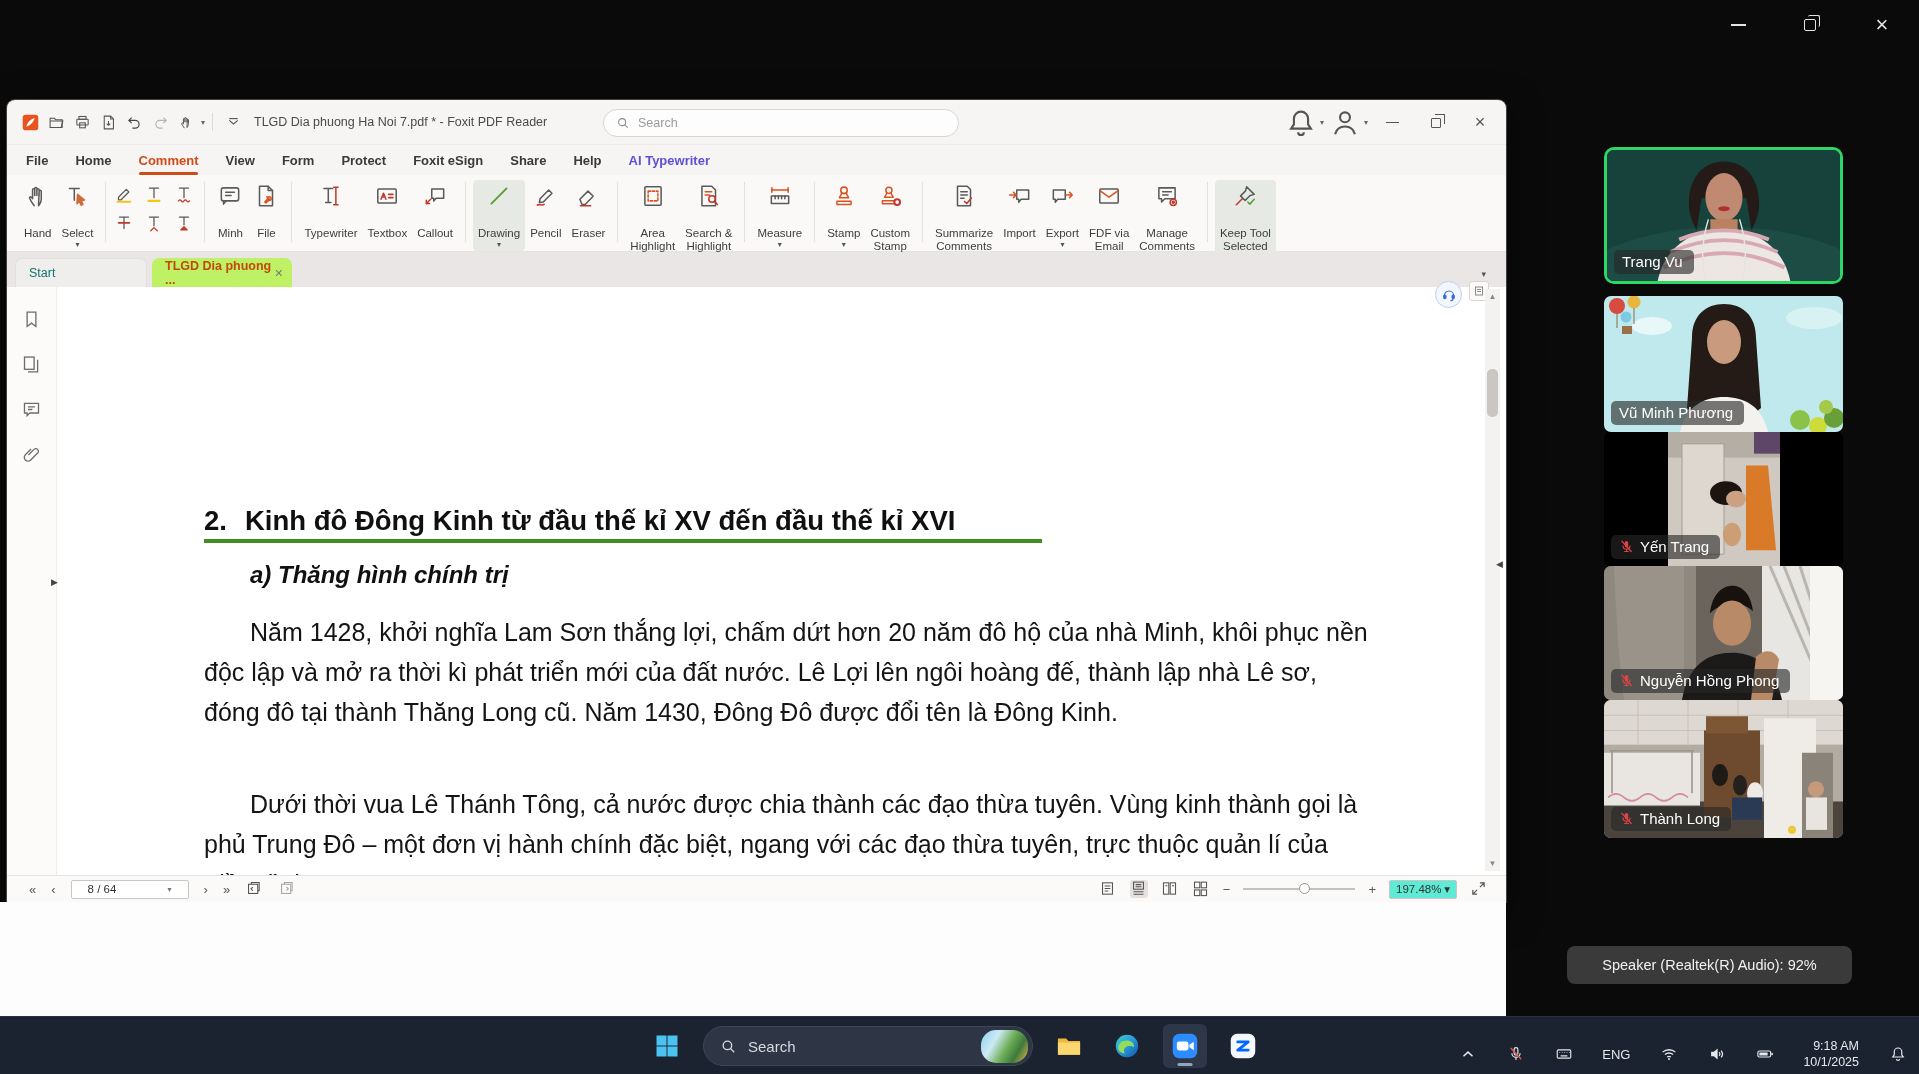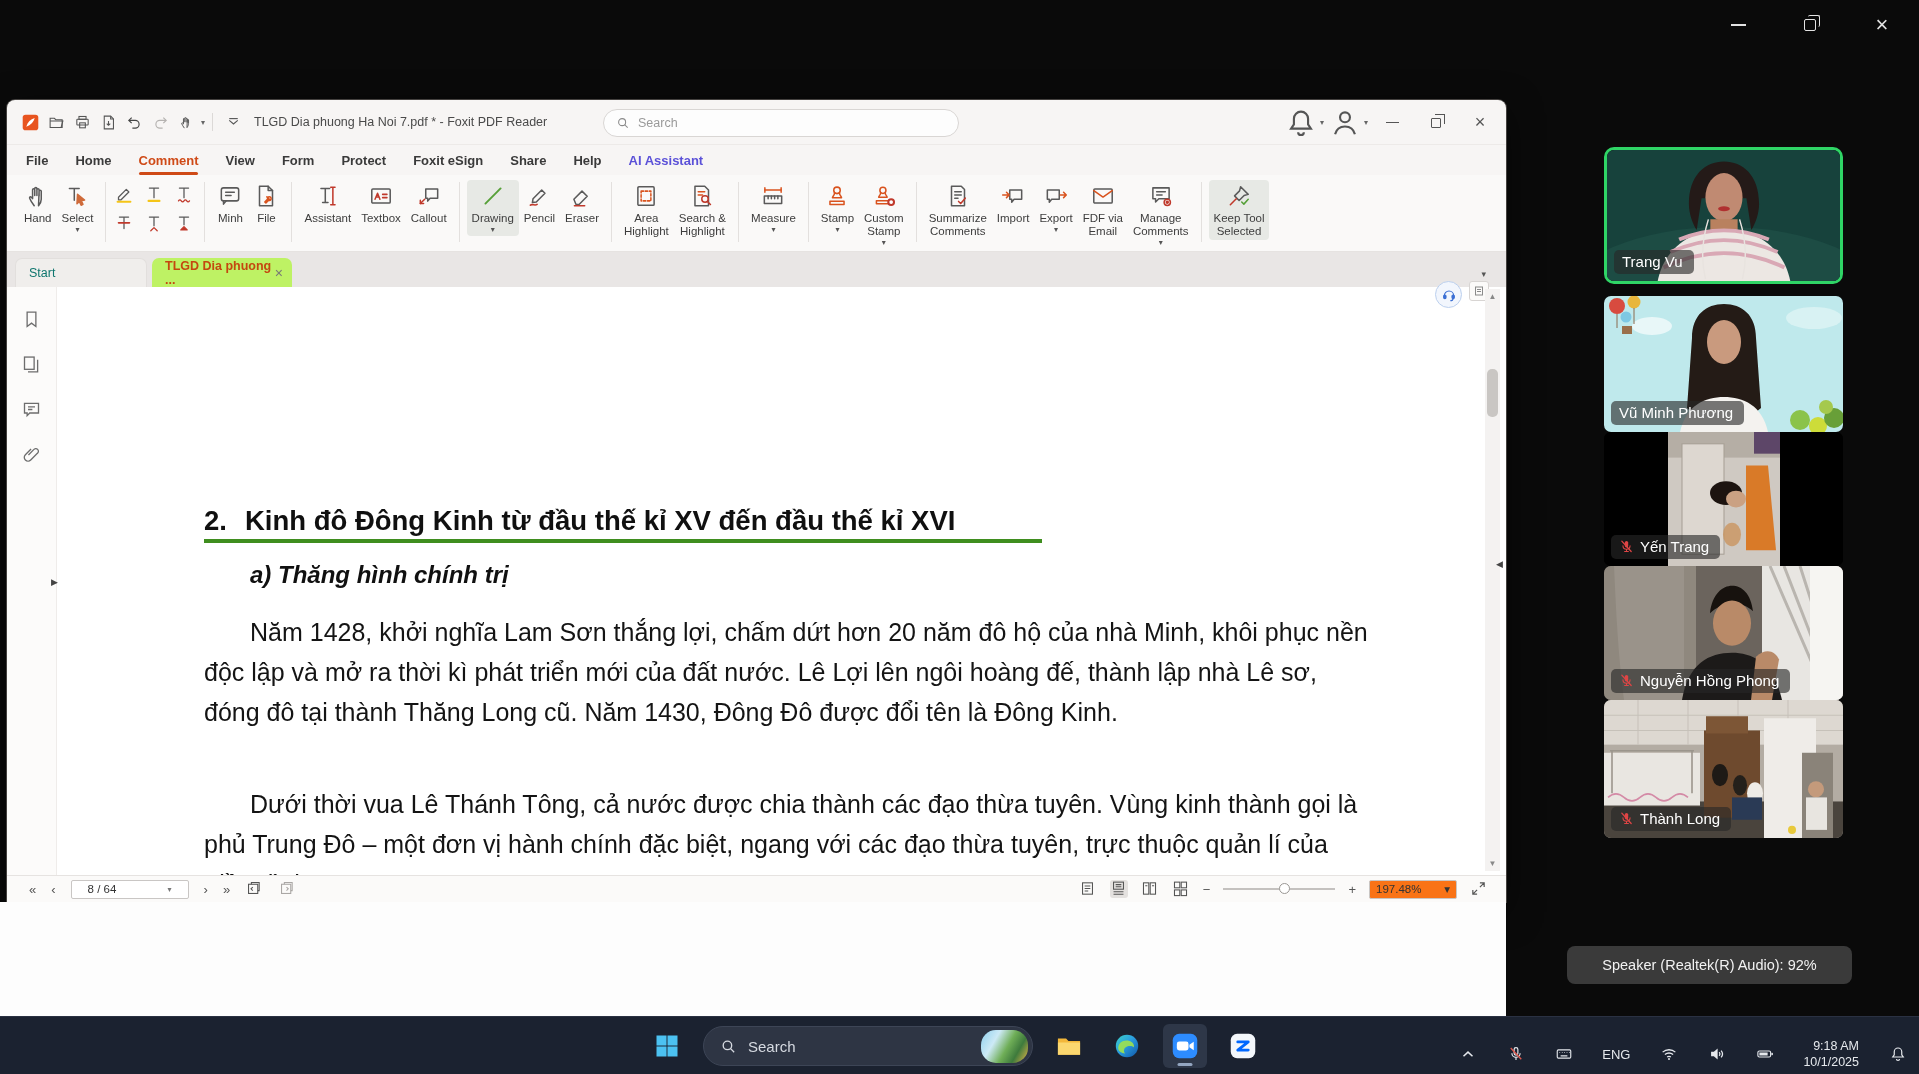--- a/index.html
+++ b/index.html
@@ -41,21 +41,21 @@
   .menu-tab.active:after{content:"";position:absolute;left:0;right:0;bottom:-7px;height:3px;background:#cf4a17;border-radius:2px}
   .menu-tab.ai{color:#5b51d8}
 
   
   .ribbon{position:absolute;left:0;top:75px;width:100%;height:77px;background:#faf9f8;border-bottom:1px solid #e6e3e1;display:flex;align-items:flex-start;padding:5px 0 0 12px}
   .ribbon-divider{width:1px;height:60px;background:#e3e0de;margin:2px 7px 0 7px;flex:none}
   .ribbon-tool{display:flex;flex-direction:column;align-items:center;padding:3px 5px 2px;border-radius:4px;flex:none}
   .ribbon-tool.active{background:#e7e9e5}
   .ricon{width:26px;height:26px}
   .ricon svg{width:26px;height:26px}
-  .rlabel{font-size:11.5px;color:#3d3d3d;line-height:13px;white-space:pre-line;text-align:center;margin-top:3px}
+  .rlabel{font-size:11.5px;color:#3d3d3d;line-height:13px;white-space:pre-line;text-align:center;margin-top:18px}
   .rcaret{font-size:8px;color:#555;margin-top:1px;line-height:8px}
   .ribbon-grid{display:grid;grid-template-columns:repeat(3,24px);grid-auto-rows:24px;gap:5px 6px;margin-top:3px;flex:none}
   .gicon{width:24px;height:24px}
   .gicon svg{width:22px;height:22px}
 
   
   .tabbar{position:absolute;left:0;top:152px;width:100%;height:35px;background:#e9e6e5;display:flex;align-items:flex-end;padding-left:8px}
   .tab-start{height:29px;width:132px;background:#f0eeec;border:1px solid #e2dfdd;border-bottom:none;border-radius:7px 7px 0 0;display:flex;align-items:center;padding-left:13px;font-size:12.5px;color:#0f766e;margin-right:5px}
   .tab-active{height:29px;width:140px;background:#bef264;border-radius:7px 7px 0 0;display:flex;align-items:center;justify-content:space-between;padding:0 9px 0 13px;font-size:12.5px;color:#c4470f;font-weight:bold}
   .tab-close{color:#777;font-size:14px;font-weight:normal}
@@ -91,21 +91,21 @@
   .sb-left{display:flex;align-items:center;gap:15px;padding-left:22px}
   .sb-nav{font-size:13px;color:#555}
   .page-box{width:118px;height:19px;border:1px solid #c9c6c4;background:#fff;border-radius:2px;display:flex;align-items:center;justify-content:space-between;padding:0 16px;font-size:11.5px;color:#333}
   .page-box .bx-caret{font-size:8px;color:#777}
   .sb-icon{width:18px;height:18px;color:#555}
   .sb-icon svg{width:17px;height:17px}
   .sb-icon.on{background:#e4e1df;border-radius:3px}
   .sb-right{margin-left:auto;display:flex;align-items:center;gap:13px;padding-right:18px}
   .zoom-track{width:112px;height:2px;background:#c4c1bf;position:relative}
   .zoom-knob{position:absolute;left:56px;top:-5px;width:11px;height:11px;border-radius:50%;background:#fff;border:1px solid #9a9794}
-  .zoom-box{width:88px;height:19px;border:1px solid #c9c6c4;background:#f97316;border-radius:2px;display:flex;align-items:center;justify-content:space-between;padding:0 6px;font-size:11.5px;color:#333}
+  .zoom-box{width:68px;height:19px;border:1px solid #c9c6c4;background:#5eead4;border-radius:2px;display:flex;align-items:center;justify-content:space-between;padding:0 6px;font-size:11.5px;color:#333}
 
   
   .white-strip{position:absolute;left:0;top:902px;width:1506px;height:114px;background:#fdfdfd}
 
   
   .tile{position:absolute;left:1604px;width:239px;border-radius:7px;overflow:hidden;background:#000}
   .tile.speaking{border:3px solid #2fd566;border-radius:10px}
   .tile svg.scene{position:absolute;inset:0;width:100%;height:100%}
   .name-tag{position:absolute;left:7px;bottom:7px;display:flex;align-items:center;gap:6px;background:rgba(38,38,38,.62);border-radius:5px;padding:3px 11px 4px 8px;color:#fff;font-size:15px;white-space:nowrap;max-width:225px}
   .name-tag svg{width:15px;height:15px;flex:none}
@@ -235,21 +235,21 @@
   <div class="menubar" id="menu-tabs">
       <span class="menu-tab">File</span>
       <span class="menu-tab">Home</span>
       <span class="menu-tab active">Comment</span>
       <span class="menu-tab">View</span>
       <span class="menu-tab">Form</span>
       <span class="menu-tab">Protect</span>
       <span class="menu-tab">Foxit eSign</span>
       <span class="menu-tab">Share</span>
       <span class="menu-tab">Help</span>
-      <span class="menu-tab ai">AI Assistant</span>
+      <span class="menu-tab ai">AI Typewriter</span>
     </div>
 
   <div class="ribbon" id="ribbon">
       <div class="ribbon-tool">
         <span class="ricon"><svg viewBox="0 0 24 24" fill="none" stroke="#5a5a5a" stroke-width="1.4" stroke-linecap="round" stroke-linejoin="round">
             <path d="M8.5 21c-1.8-2.4-3.6-5.4-4.2-7-.3-.9.7-1.7 1.5-.9l1.2 1.3V6.2a1 1 0 012 0v5.3m0-6.3a1 1 0 012 0v6.3m0-5.3a1 1 0 012 0v5.8m0-4.3a1 1 0 012 0V15c0 2.5-1 4.3-2.5 6z"></path>
           </svg></span>
         <span class="rlabel">Hand</span>
       </div>
       <div class="ribbon-tool">
@@ -303,21 +303,21 @@
             <path d="M12.8 12.8l2.8 2.8M16.5 13.5c.8 1.6-.3 3-2 2.4l-2.6 2.6-1-1 2.6-2.6c-.6-1.7.8-2.8 2.4-2z" stroke="#d9531e"></path>
           </svg></span>
         <span class="rlabel">File</span>
       </div>
       <div class="ribbon-divider"></div>
       <div class="ribbon-tool">
         <span class="ricon"><svg viewBox="0 0 24 24" fill="none" stroke="#5a5a5a" stroke-width="1.4" stroke-linecap="round" stroke-linejoin="round">
             <path d="M5.5 5h8M9.5 5v13m-2.5 0h5"></path>
             <path d="M16.5 4v16m-2-16h4m-4 16h4" stroke="#c0392b"></path>
           </svg></span>
-        <span class="rlabel">Assistant</span>
+        <span class="rlabel">Typewriter</span>
       </div>
       <div class="ribbon-tool">
         <span class="ricon"><svg viewBox="0 0 24 24" fill="none" stroke="#5a5a5a" stroke-width="1.4" stroke-linecap="round" stroke-linejoin="round">
             <rect x="3.5" y="5.5" width="17" height="13" rx="1"></rect>
             <path d="M6.5 15l2.3-5.5L11 15m-3.7-2h3" stroke="#c0392b"></path>
             <path d="M13.5 10.5h4m-4 3h4" stroke="#c0392b"></path>
           </svg></span>
         <span class="rlabel">Textbox</span>
       </div>
       <div class="ribbon-tool">

